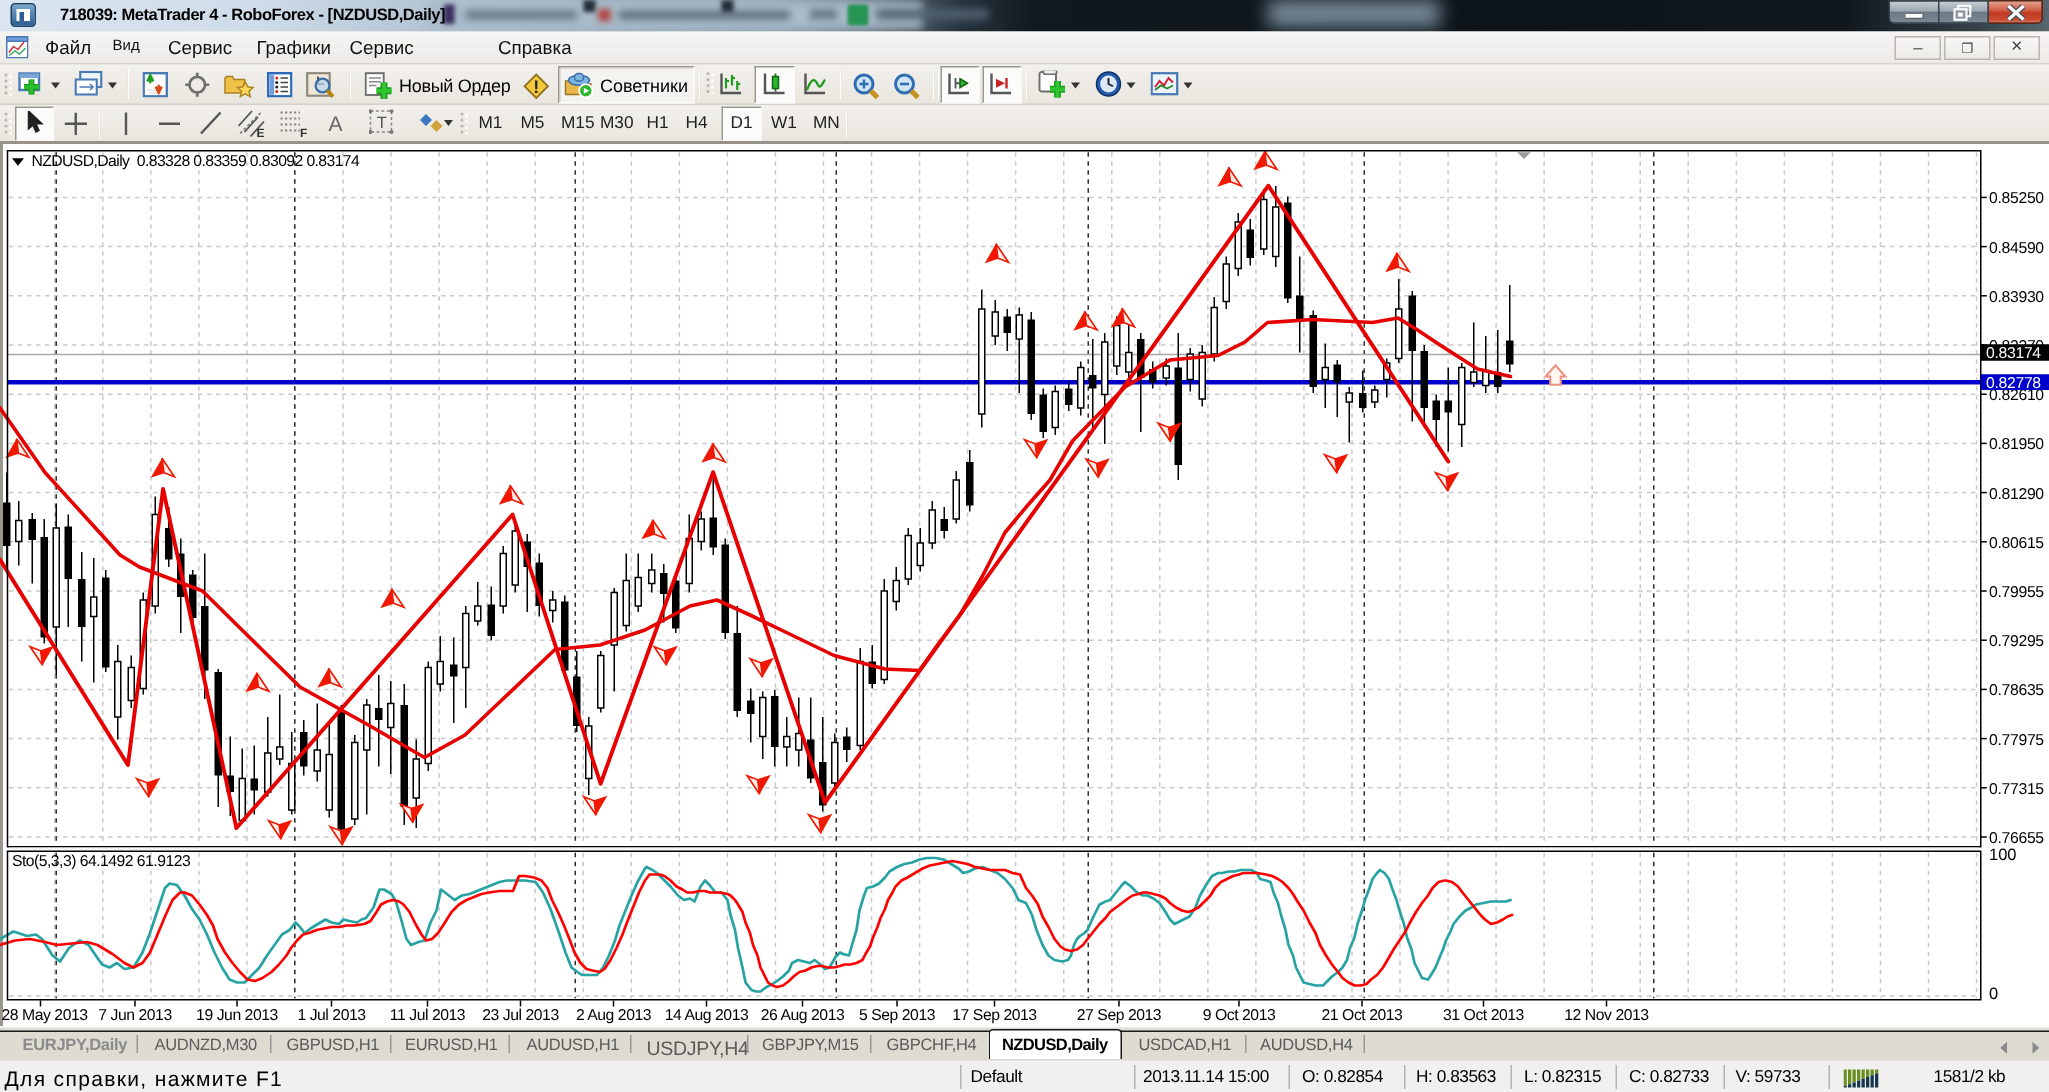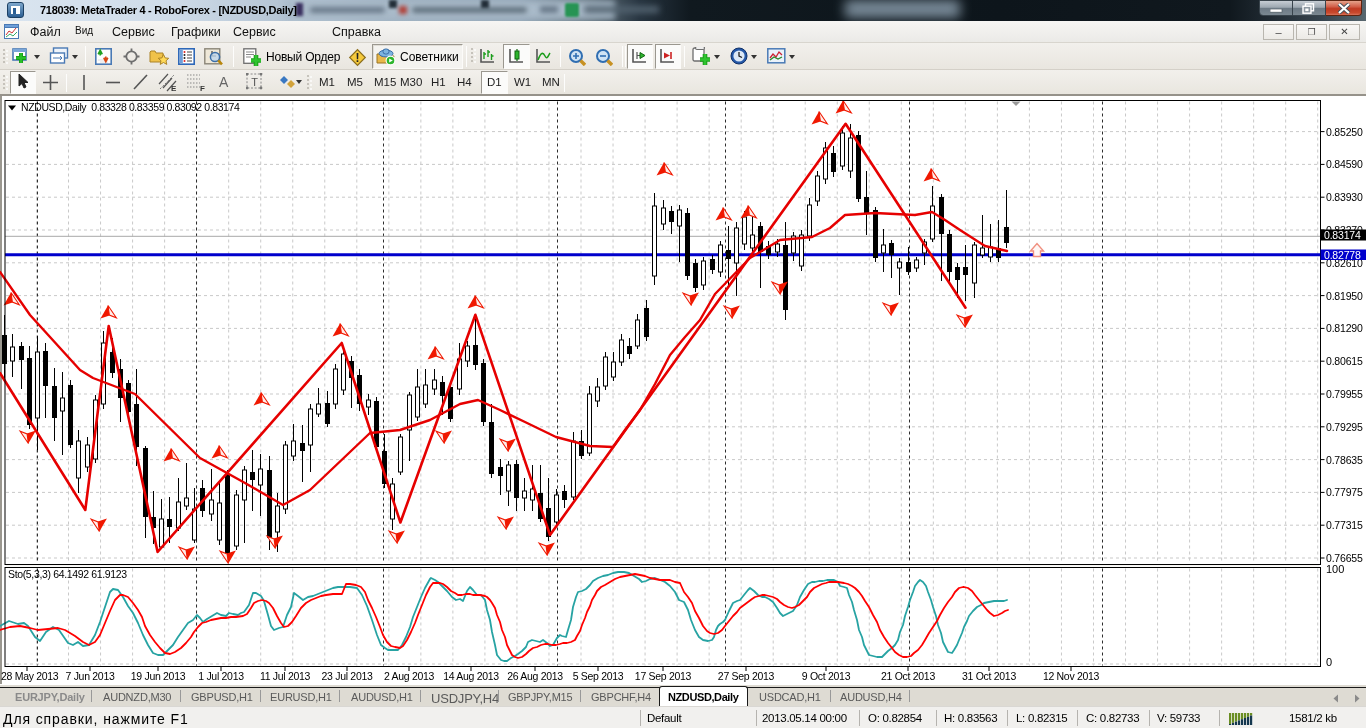--- a/index.html
+++ b/index.html
@@ -886,21 +886,21 @@
 <div class="abs" style="left:659px;top:1px;width:89px;height:21px;background:#fff;border:1px solid #1a1a1a;border-bottom:none;border-radius:3px 3px 0 0;"></div>
 <div class="abs" style="left:668px;top:6px;font-size:11px;font-weight:bold;letter-spacing:-0.4px;color:#000;">NZDUSD,Daily</div>
 <svg class="abs" style="left:1333px;top:9px;" width="30" height="9" viewBox="0 0 30 9">
       <path d="M5,0.5 L5,8.5 L0.5,4.5 Z" fill="#8a8a8a"></path>
       <path d="M22,0.5 L22,8.5 L26.5,4.5 Z" fill="#8a8a8a"></path>
     </svg>
 </div>
 <div class="abs" style="left:0;top:706px;width:1366px;height:22px;background:#f1f0ee;border-top:1px solid #d9d7d3;">
 <div class="abs" style="left:3px;top:4px;font-size:14px;letter-spacing:0.9px;color:#000;">Для справки, нажмите F1</div>
 <div class="abs" style="left:647px;top:5px;font-size:11.5px;letter-spacing:-0.3px;color:#000;">Default</div>
-<div class="abs" style="left:762px;top:5px;font-size:11.5px;letter-spacing:-0.3px;color:#000;">2013.05.14 00:00</div>
+<div class="abs" style="left:762px;top:5px;font-size:11.5px;letter-spacing:-0.3px;color:#000;">2013.11.14 15:00</div>
 <div class="abs" style="left:868px;top:5px;font-size:11.5px;letter-spacing:-0.3px;color:#000;">O: 0.82854</div>
 <div class="abs" style="left:944px;top:5px;font-size:11.5px;letter-spacing:-0.3px;color:#000;">H: 0.83563</div>
 <div class="abs" style="left:1016px;top:5px;font-size:11.5px;letter-spacing:-0.3px;color:#000;">L: 0.82315</div>
 <div class="abs" style="left:1086px;top:5px;font-size:11.5px;letter-spacing:-0.3px;color:#000;">C: 0.82733</div>
 <div class="abs" style="left:1157px;top:5px;font-size:11.5px;letter-spacing:-0.3px;color:#000;">V: 59733</div>
 <div class="abs" style="left:1289px;top:5px;font-size:11.5px;letter-spacing:-0.3px;color:#000;">1581/2 kb</div>
 <div class="abs" style="left:640px;top:3px;width:1px;height:16px;background:#b5b3af;"></div>
 <div class="abs" style="left:756px;top:3px;width:1px;height:16px;background:#b5b3af;"></div>
 <div class="abs" style="left:859px;top:3px;width:1px;height:16px;background:#b5b3af;"></div>
 <div class="abs" style="left:936px;top:3px;width:1px;height:16px;background:#b5b3af;"></div>

